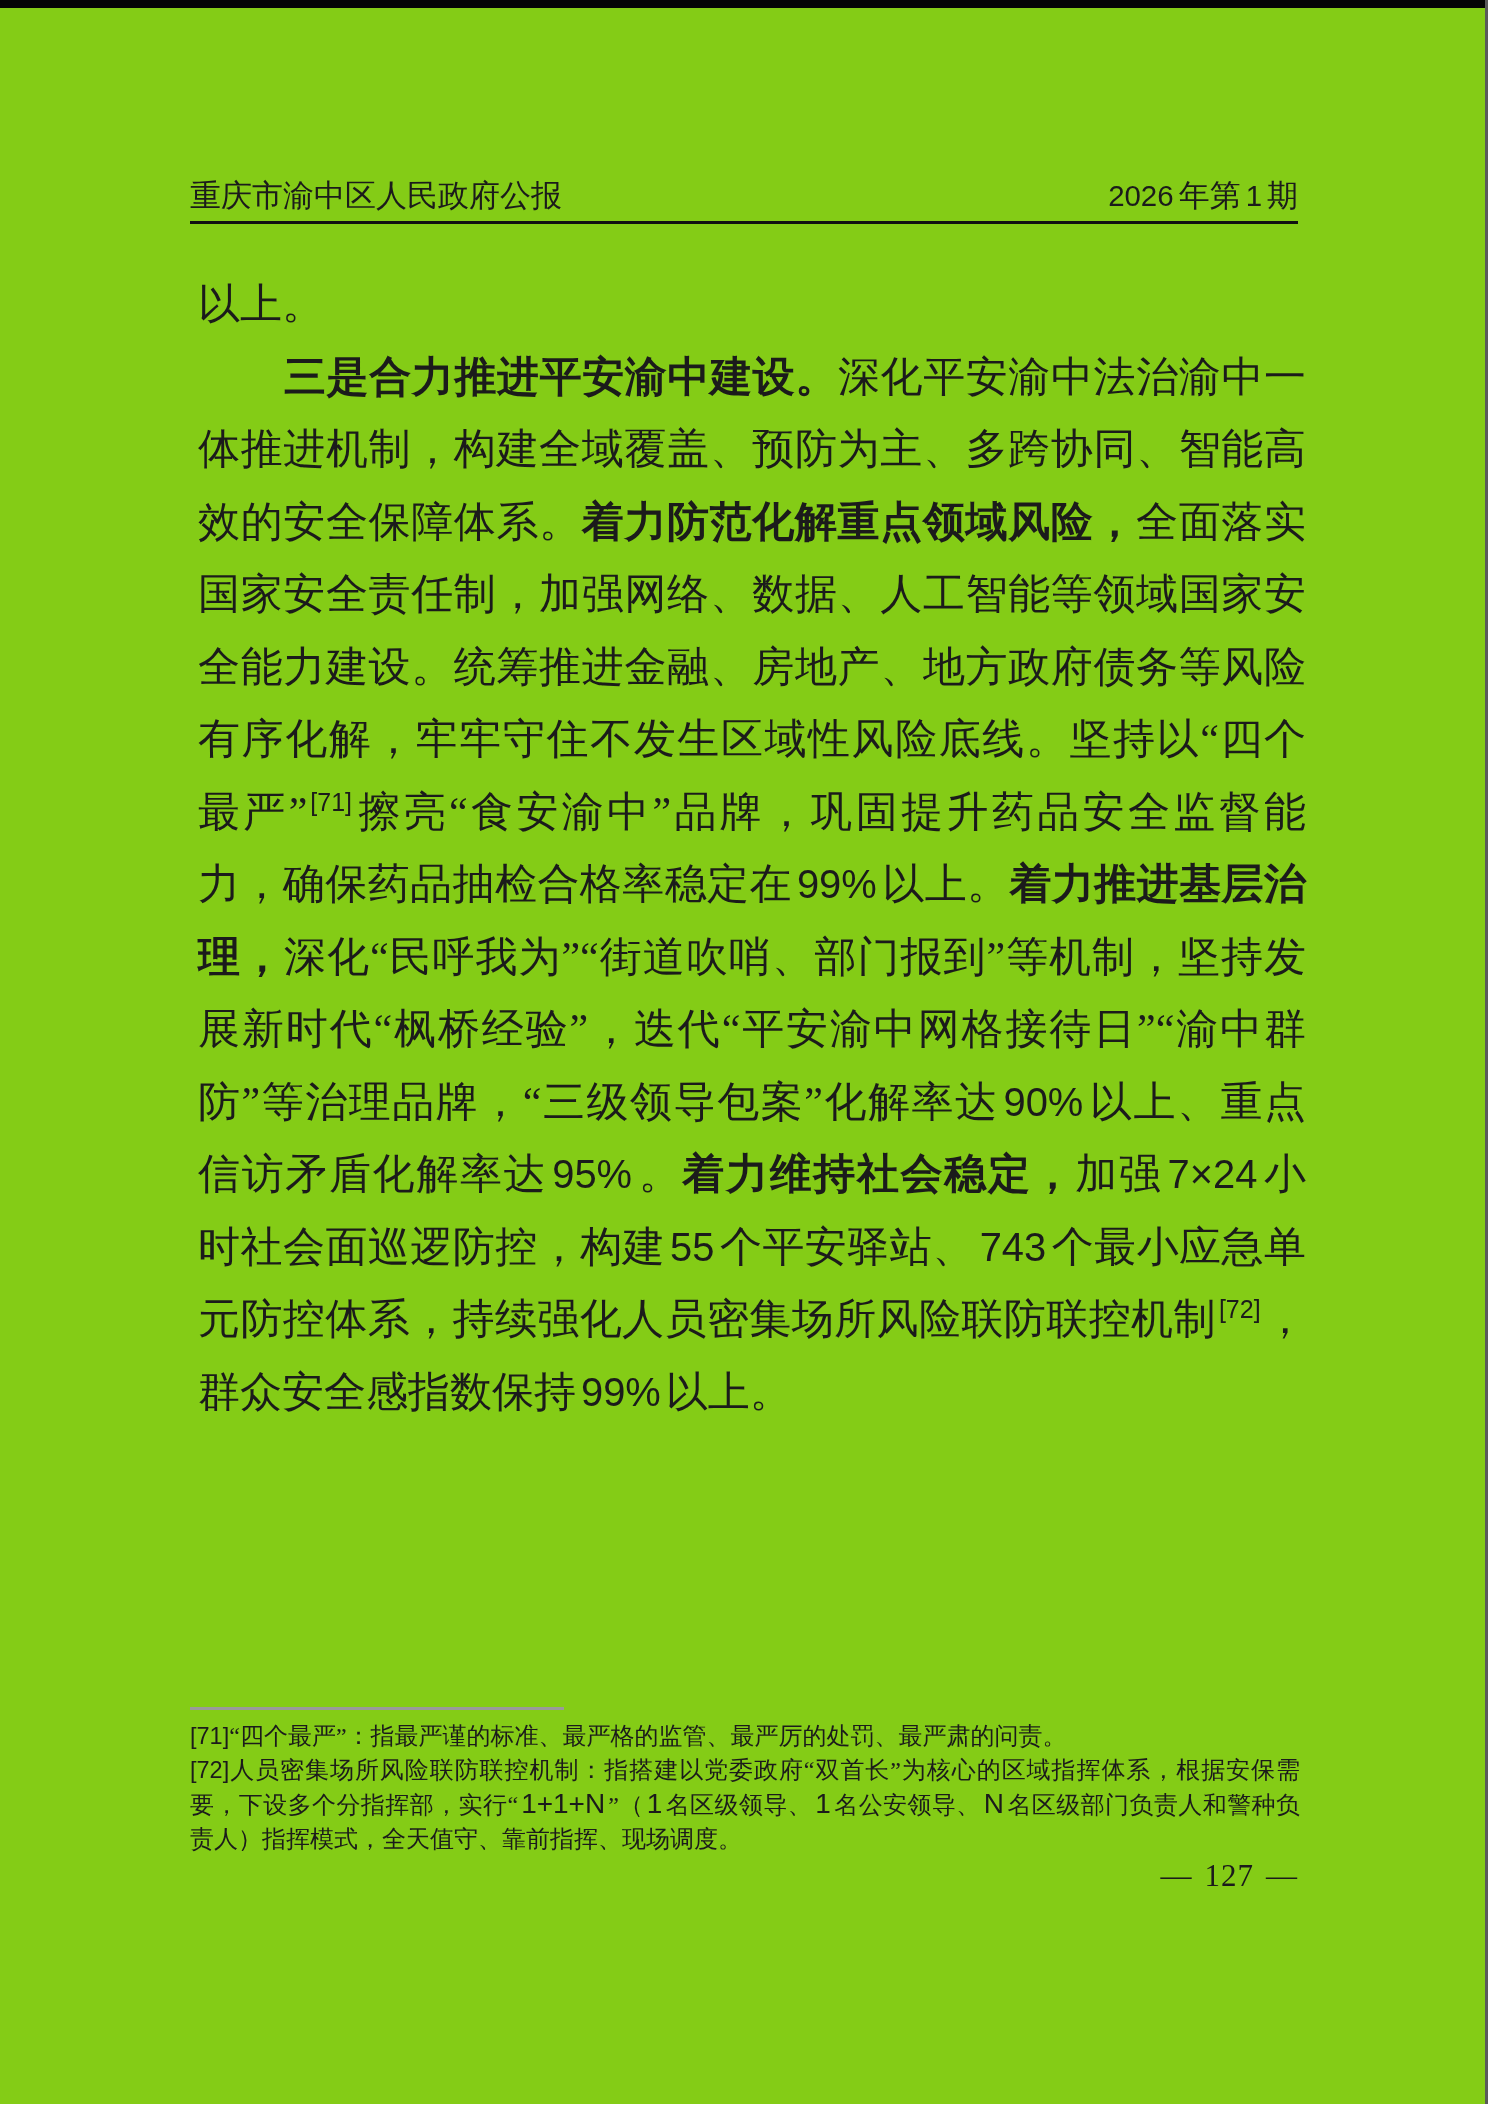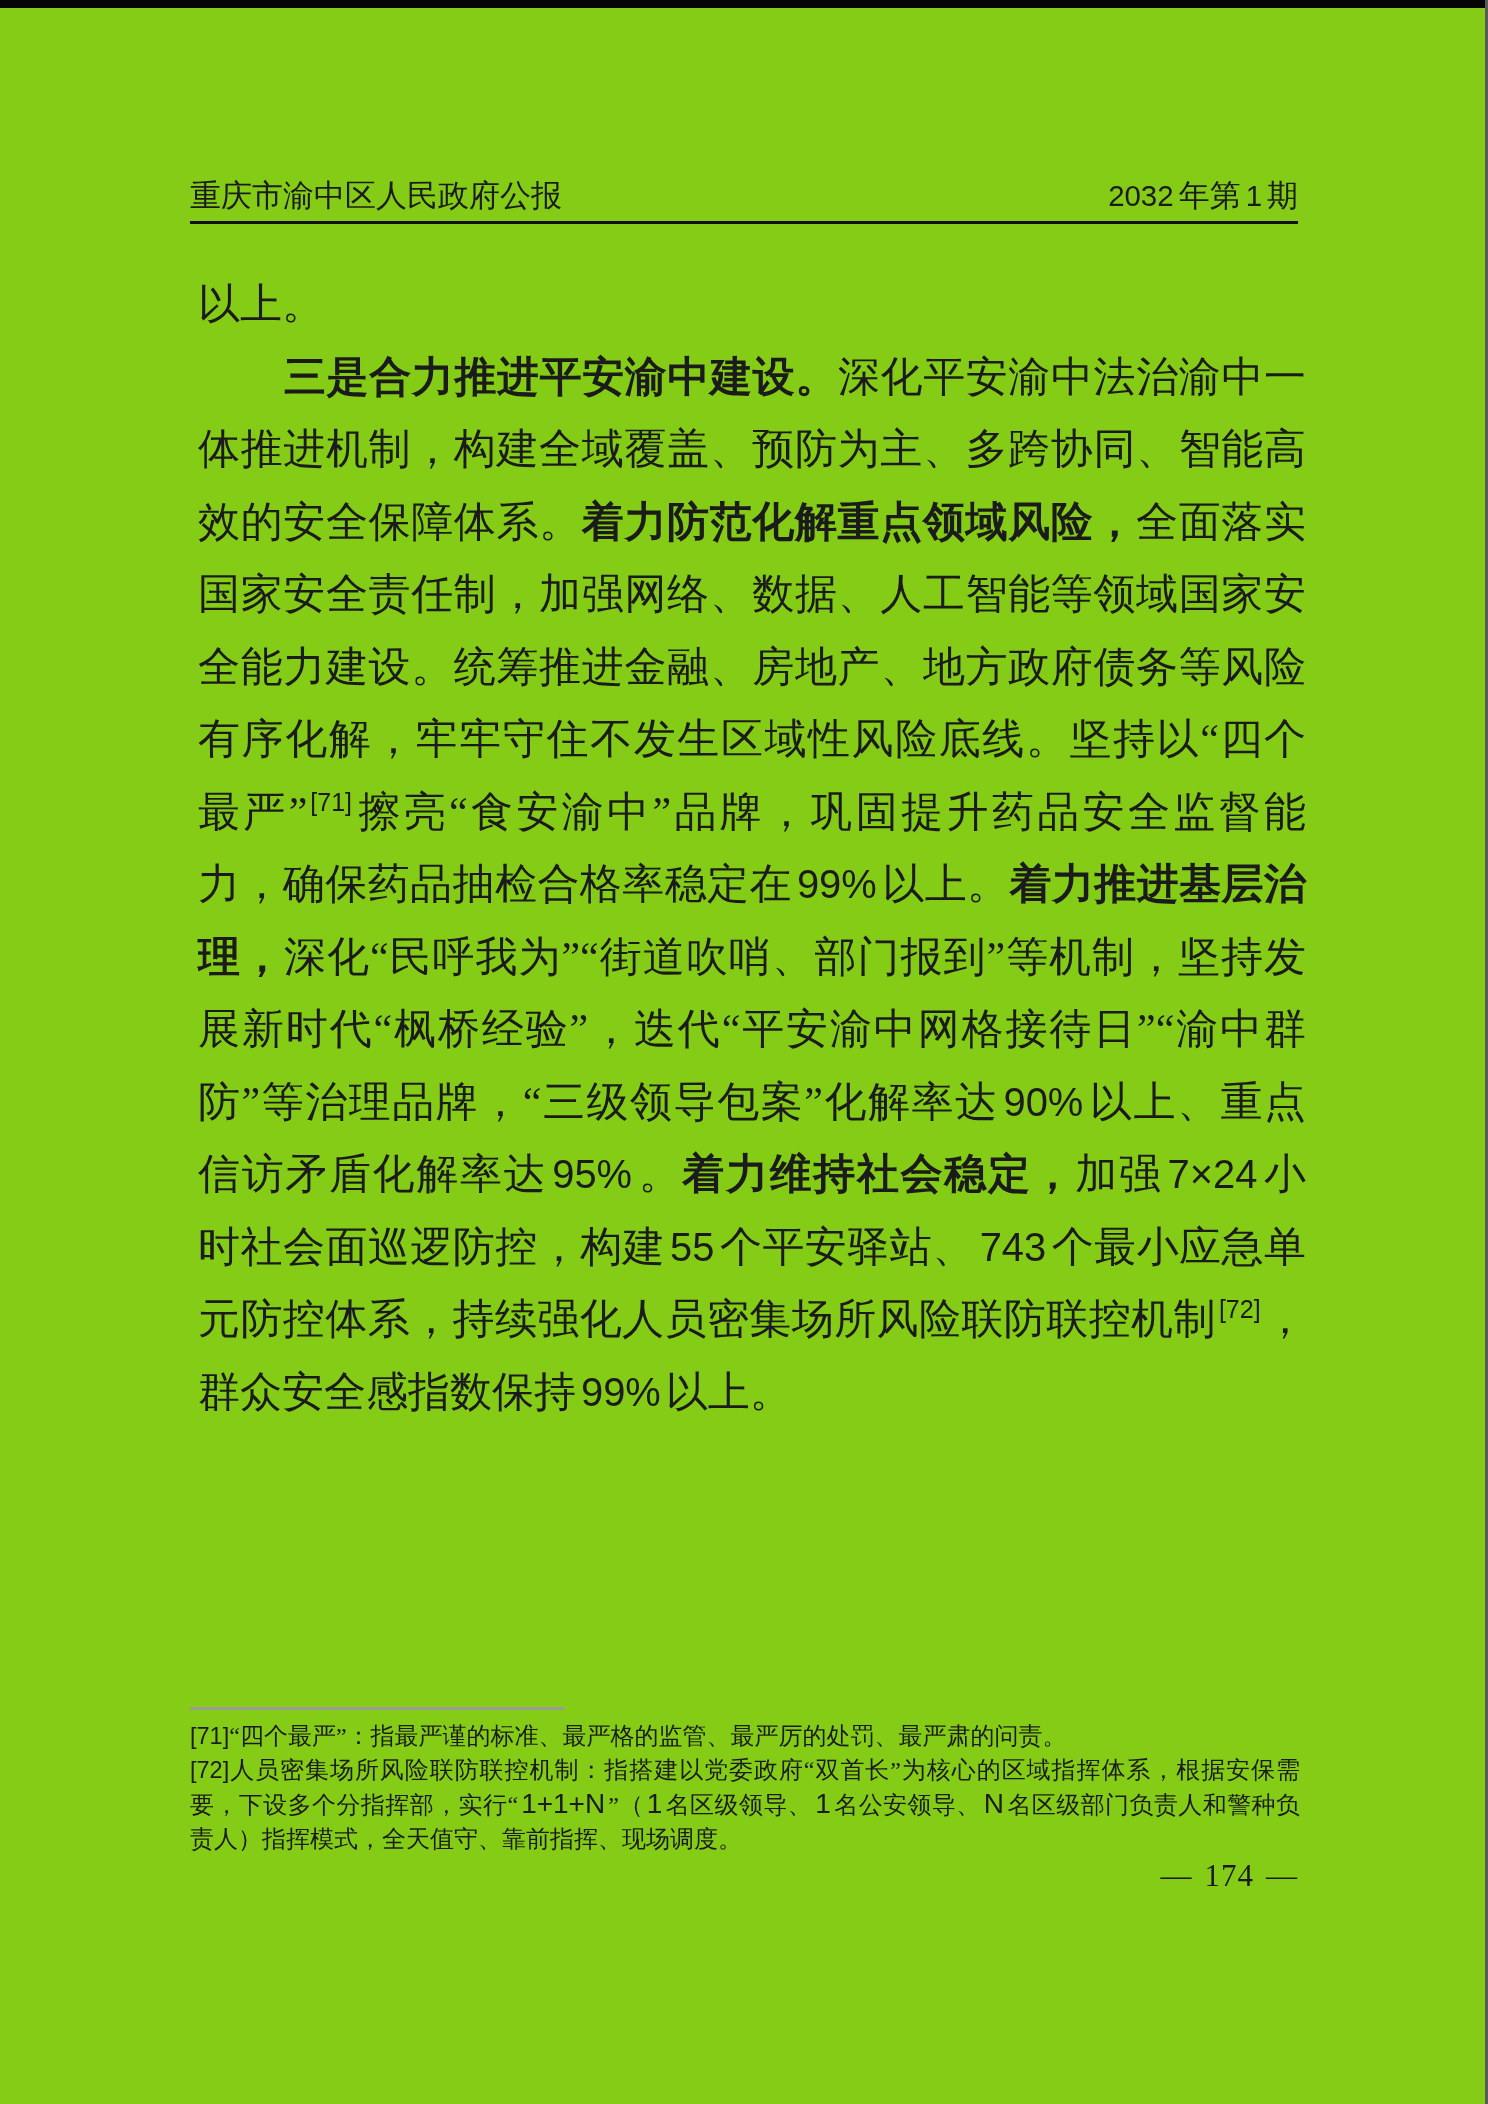--- a/index.html
+++ b/index.html
@@ -118,32 +118,32 @@
 </head>
 <body>
 
 <div class="page">
 
   <div class="top-border"></div>
   <div class="right-border"></div>
 
   <div class="header">
     <span>重庆市渝中区人民政府公报</span>
-    <span><span class="run-num">2032</span><span class="run-n">年第</span><span class="run-num">1</span><span class="run-n">期</span></span>
+    <span><span class="run-num">2026</span><span class="run-n">年第</span><span class="run-num">1</span><span class="run-n">期</span></span>
   </div>
 
   <div class="header-rule"></div>
 
   <div class="content">
     <p><span class="run-n">以上。</span></p>
     <p class="indent"><span class="run-b">三是合力推进平安渝中建设。</span><span class="run-n">深化平安渝中法治渝中一体推进机制，构建全域覆盖、预防为主、多跨协同、智能高效的安全保障体系。</span><span class="run-b">着力防范化解重点领域风险，</span><span class="run-n">全面落实国家安全责任制，加强网络、数据、人工智能等领域国家安全能力建设。统筹推进金融、房地产、地方政府债务等风险有序化解，牢牢守住不发生区域性风险底线。坚持以“四个最严”</span><span class="run-sup">[71]</span><span class="run-n">擦亮“食安渝中”品牌，巩固提升药品安全监督能力，确保药品抽检合格率稳定在</span><span class="run-num">99%</span><span class="run-n">以上。</span><span class="run-b">着力推进基层治理，</span><span class="run-n">深化“民呼我为”“街道吹哨、部门报到”等机制，坚持发展新时代“枫桥经验”，迭代“平安渝中网格接待日”“渝中群防”等治理品牌，“三级领导包案”化解率达</span><span class="run-num">90%</span><span class="run-n">以上、重点信访矛盾化解率达</span><span class="run-num">95%</span><span class="run-n">。</span><span class="run-b">着力维持社会稳定，</span><span class="run-n">加强</span><span class="run-num">7×24</span><span class="run-n">小时社会面巡逻防控，构建</span><span class="run-num">55</span><span class="run-n">个平安驿站、</span><span class="run-num">743</span><span class="run-n">个最小应急单元防控体系，持续强化人员密集场所风险联防联控机制</span><span class="run-sup">[72]</span><span class="run-n">，群众安全感指数保持</span><span class="run-num">99%</span><span class="run-n">以上。</span></p>
   </div>
 
   <div class="footnote-sep"></div>
 
   <div class="footnotes">
     <p><span class="run-fnum">[71]</span><span class="run-n">“四个最严”：指最严谨的标准、最严格的监管、最严厉的处罚、最严肃的问责。</span></p>
     <p><span class="run-fnum">[72]</span><span class="run-n">人员密集场所风险联防联控机制：指搭建以党委政府“双首长”为核心的区域指挥体系，根据安保需要，下设多个分指挥部，实行“</span><span class="run-num">1+1+N</span><span class="run-n">”（</span><span class="run-num">1</span><span class="run-n">名区级领导、</span><span class="run-num">1</span><span class="run-n">名公安领导、</span><span class="run-num">N</span><span class="run-n">名区级部门负责人和警种负责人）指挥模式，全天值守、靠前指挥、现场调度。</span></p>
   </div>
 
-  <div class="page-number"><span class="run-n">—</span><span class="run-num">174</span><span class="run-n">—</span></div>
+  <div class="page-number"><span class="run-n">—</span><span class="run-num">127</span><span class="run-n">—</span></div>
 
 </div>
 
 </body></html>

